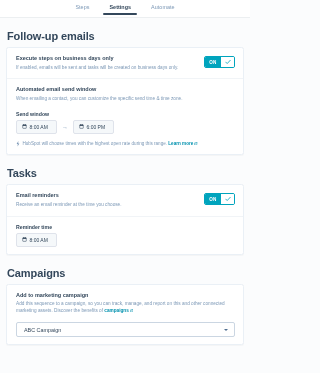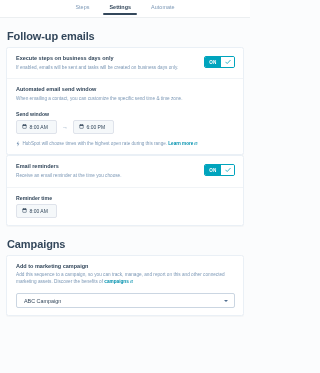--- a/index.html
+++ b/index.html
@@ -287,20 +287,21 @@
               <path d="M3.6 1.2 H8.8 V6.4" fill="none" stroke="#0091ae" stroke-width="1.3" stroke-linecap="round"></path>
               <path d="M8.8 1.2 L4.2 5.8" fill="none" stroke="#0091ae" stroke-width="1.3" stroke-linecap="round"></path>
               <path d="M7 7.6 V8.8 H1.2 V3 H2.4" fill="none" stroke="#0091ae" stroke-width="1.3" stroke-linecap="round" stroke-linejoin="round"></path>
             </svg>
         </span>
       </div>
     </div>
 
   </div>
 
+  <div class="section-title">Tasks</div>
 
   <div class="card">
 
     <div class="row row-flex">
       <div class="row-text">
         <div class="row-title">Email reminders</div>
         <div class="row-desc">Receive an email reminder at the time you choose.</div>
       </div>
       <div class="toggle">
         <div class="toggle-on">ON</div>

